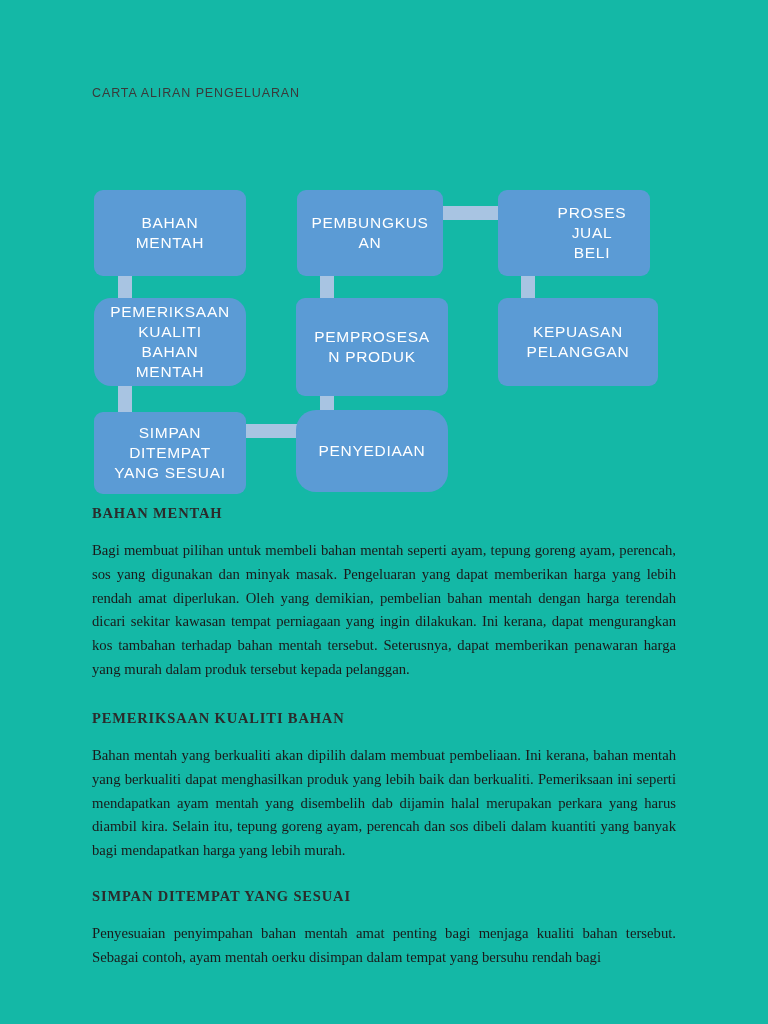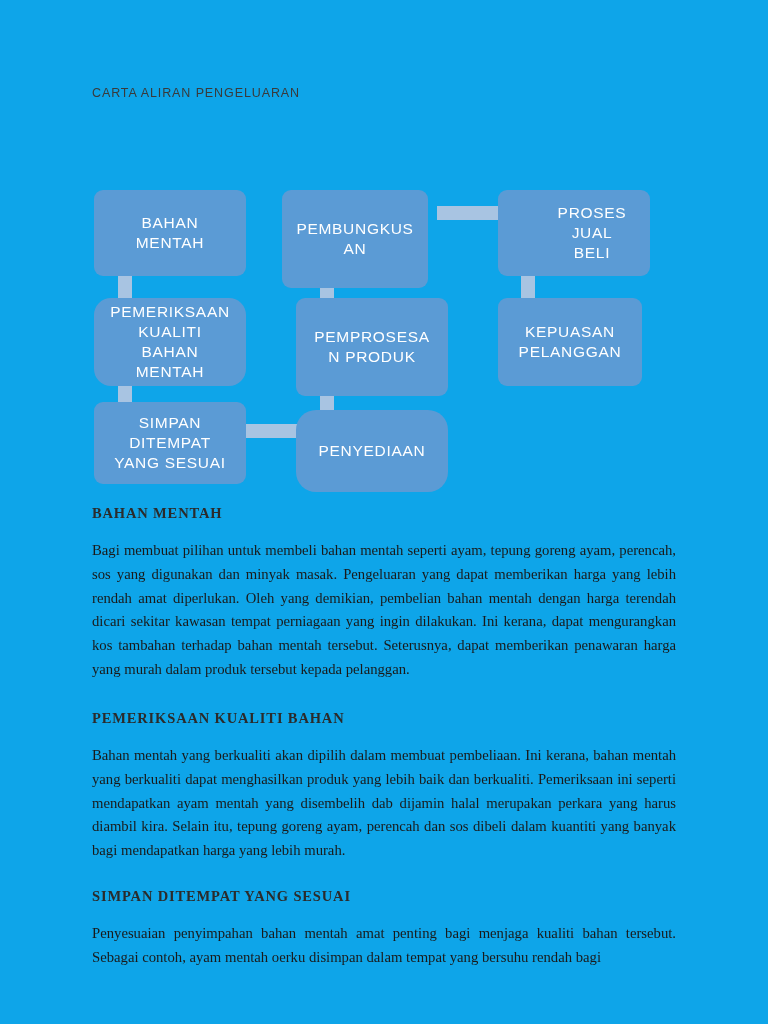--- a/index.html
+++ b/index.html
@@ -12,21 +12,21 @@
     height: 1024px;
     position: relative;
     overflow: hidden;
     font-family: "Liberation Serif", serif;
     color: #000000;
   }
 
   .page {
     position: absolute;
     inset: 0;
-    background: #0ea5e9;
+    background: #14b8a6;
   }
 
   
   .chart-title {
     position: absolute;
     left: 92px;
     top: 86px;
     font-family: "Liberation Sans", sans-serif;
     font-size: 12.5px;
     letter-spacing: 0.9px;
@@ -115,21 +115,21 @@
     <div class="conn conn-v" style="left:320px; top:336px; height:30px;"></div>
     <div class="conn conn-v" style="left:320px; top:222px; height:30px;"></div>
     <div class="conn conn-h" style="left:437px; top:158px; width:68px;"></div>
     <div class="conn conn-v" style="left:521px; top:222px; height:30px;"></div>
 
     <div class="node" style="left:94px; top:142px; width:152px; height:86px;">
       <span class="node-label">BAHAN
 MENTAH</span>
     </div>
 
-    <div class="node" style="left:282px; top:142px; width:146px; height:98px;">
+    <div class="node" style="left:297px; top:142px; width:146px; height:86px;">
       <span class="node-label">PEMBUNGKUS
 AN</span>
     </div>
 
     <div class="node" style="left:498px; top:142px; width:152px; height:86px;padding-left:44px;">
       <span class="node-label">PROSES JUAL
 BELI</span>
     </div>
 
     <div class="node" style="left:94px; top:250px; width:152px; height:88px;border-radius:17px;">
@@ -137,26 +137,26 @@
 KUALITI
 BAHAN
 MENTAH</span>
     </div>
 
     <div class="node" style="left:296px; top:250px; width:152px; height:98px;">
       <span class="node-label">PEMPROSESA
 N PRODUK</span>
     </div>
 
-    <div class="node" style="left:498px; top:250px; width:144px; height:88px;">
+    <div class="node" style="left:498px; top:250px; width:160px; height:88px;">
       <span class="node-label">KEPUASAN
 PELANGGAN</span>
     </div>
 
-    <div class="node" style="left:94px; top:354px; width:152px; height:82px;">
+    <div class="node" style="left:94px; top:364px; width:152px; height:82px;">
       <span class="node-label">SIMPAN
 DITEMPAT
 YANG SESUAI</span>
     </div>
 
     <div class="node" style="left:296px; top:362px; width:152px; height:82px;border-radius:20px;">
       <span class="node-label">PENYEDIAAN</span>
     </div>
 
   </div>

